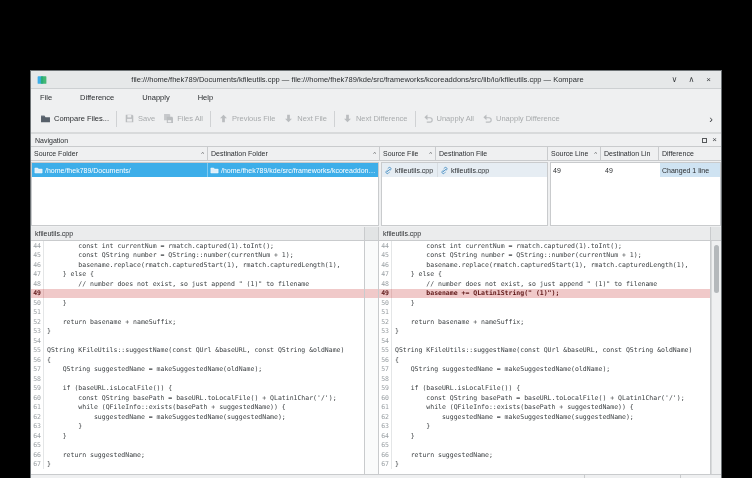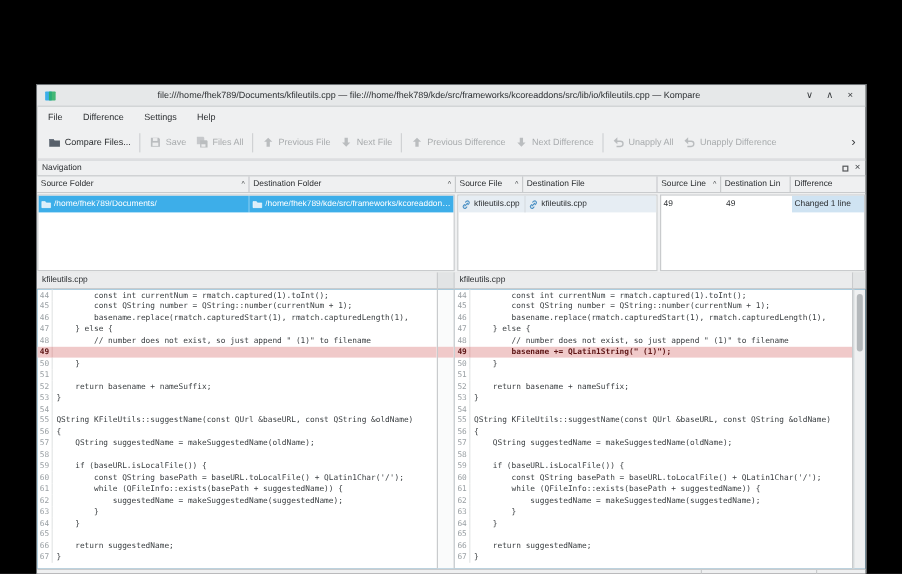--- a/index.html
+++ b/index.html
@@ -10,21 +10,21 @@
     background:#eff0f1;border:1px solid #6d7275;display:flex;flex-direction:column;
     box-shadow:0 0 8px rgba(0,0,0,.7);margin-top:48px;}
   
   .titlebar{flex:0 0 18px;background:#e6e8e9;border-bottom:1px solid #cdd0d2;
     display:flex;align-items:center;padding:0 6px;gap:4px;}
   .app-icon svg{width:10px;height:10px;display:block;}
   .titlebar .title{flex:1;text-align:center;font-size:7.5px;color:#2b2e31;
     white-space:nowrap;overflow:hidden;}
   .win-btn{font-size:8px;color:#3a3d40;width:13px;text-align:center;cursor:default;}
   
-  .menubar{flex:0 0 16px;display:flex;align-items:center;padding:0 4px;gap:7px;}
+  .menubar{flex:0 0 16px;display:flex;align-items:center;padding:0 4px;gap:18px;}
   .menu-item{font-size:7.5px;color:#2b2e31;padding:2px 5px;}
   
   .toolbar{flex:0 0 28px;display:flex;align-items:center;padding:0 5px;
     border-bottom:1px solid #d8dadb;justify-content:center;}
   .tb-btn{display:flex;align-items:center;gap:3px;padding:4px 4px;white-space:nowrap;}
   .tb-icon svg{width:11px;height:11px;display:block;}
   .tb-label{font-size:7.5px;color:#2b2e31;}
   .tb-btn.disabled .tb-label{color:#a8abad;}
   .tb-btn.disabled .tb-icon{opacity:.4;}
   .tb-sep{width:1px;height:16px;background:#d0d2d4;margin:0 3px;flex:0 0 1px;}
@@ -111,21 +111,21 @@
       </span>
       <span class="title">file:///home/fhek789/Documents/kfileutils.cpp — file:///home/fhek789/kde/src/frameworks/kcoreaddons/src/lib/io/kfileutils.cpp — Kompare</span>
       <span class="win-btn">∨</span>
       <span class="win-btn">∧</span>
       <span class="win-btn">×</span>
     </div>
 
     <div class="menubar" id="menubar">
         <span class="menu-item">File</span>
         <span class="menu-item">Difference</span>
-        <span class="menu-item">Settings</span>
+        <span class="menu-item">Unapply</span>
         <span class="menu-item">Help</span>
       </div>
 
     <div class="toolbar" id="toolbar">
         <div class="tb-btn">
           <span class="tb-icon">
             <svg viewBox="0 0 16 16">
               <path d="M1.5 4h5l1.5 2h6.5v7.5h-13z" fill="#57606a"></path>
               <path d="M1.5 4h5l1 1.5H1.5z" fill="#6b7480"></path>
             </svg>
@@ -164,28 +164,20 @@
         </div>
         <div class="tb-btn disabled">
           <span class="tb-icon">
             <svg viewBox="0 0 16 16">
               <path d="M8 13.5l-5-5h3v-6h4v6h3z" fill="#6d7277"></path>
             </svg>
           </span>
           <span class="tb-label">Next File</span>
         </div>
         <span class="tb-sep"></span>
-        <div class="tb-btn disabled">
-          <span class="tb-icon">
-            <svg viewBox="0 0 16 16">
-              <path d="M8 2.5l5 5h-3v6H6v-6H3z" fill="#6d7277"></path>
-            </svg>
-          </span>
-          <span class="tb-label">Previous Difference</span>
-        </div>
         <div class="tb-btn disabled">
           <span class="tb-icon">
             <svg viewBox="0 0 16 16">
               <path d="M8 13.5l-5-5h3v-6h4v6h3z" fill="#6d7277"></path>
             </svg>
           </span>
           <span class="tb-label">Next Difference</span>
         </div>
         <span class="tb-sep"></span>
         <div class="tb-btn disabled">

